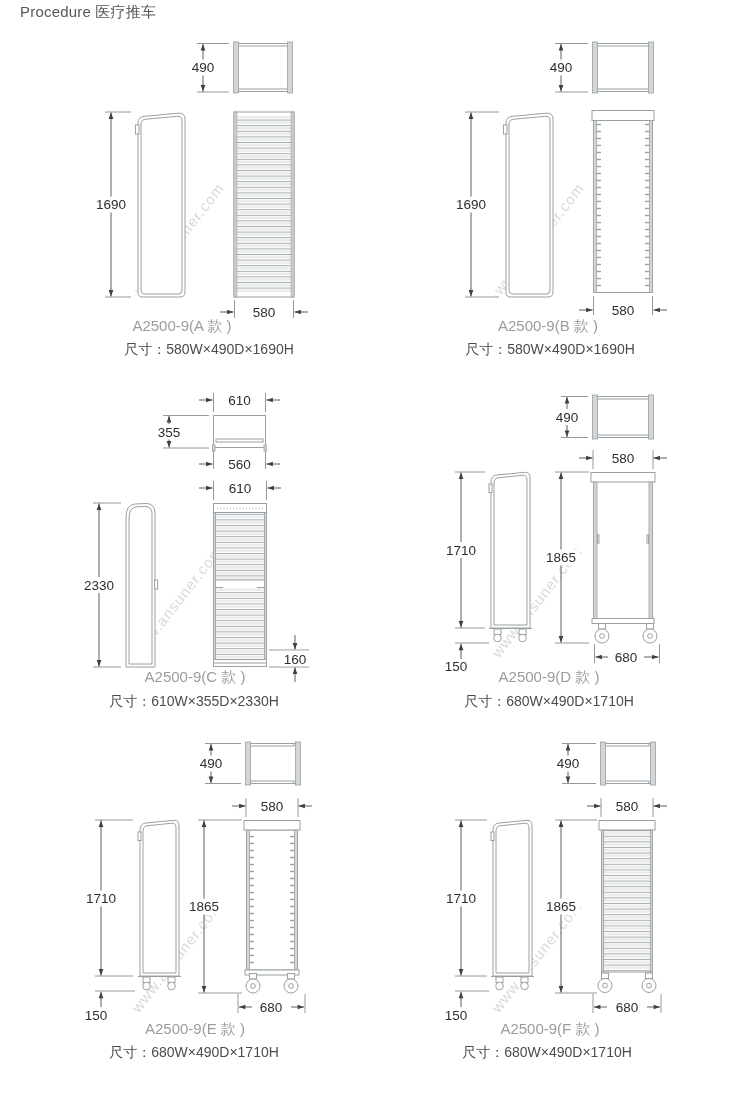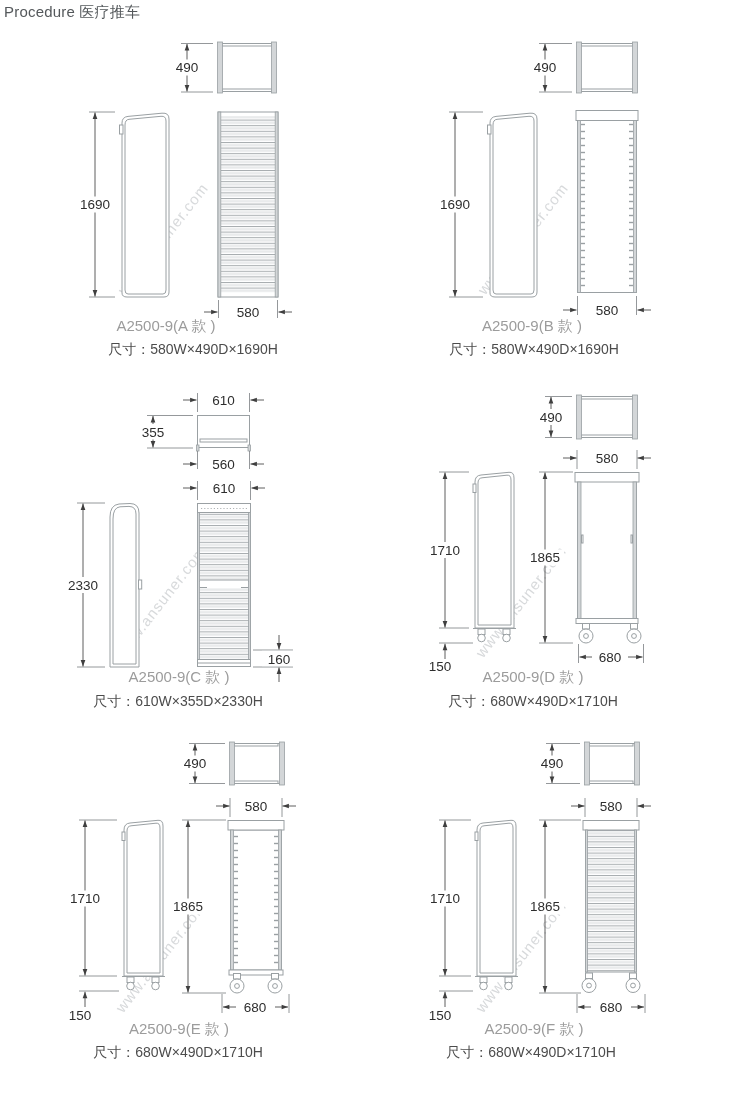--- a/index.html
+++ b/index.html
@@ -1,17 +1,17 @@
 <!DOCTYPE html>
 <html><head>
 <meta charset="utf-8">
 <style>
   html,body{margin:0;padding:0;background:#ffffff;}
   body{width:750px;height:1104px;position:relative;font-family:"Liberation Sans",sans-serif;}
-  #stage{position:absolute;left:0;top:0;width:734px;height:1104px;}
+  #stage{position:absolute;left:16px;top:0;width:734px;height:1104px;}
   .page-title{position:absolute;left:4px;top:3px;font-size:15px;color:#54585b;letter-spacing:.2px;}
   svg{position:absolute;left:0;top:0;}
   .part{stroke:#9aa0a3;stroke-width:1;fill:none;}
   .partf{stroke:#9aa0a3;stroke-width:1;fill:#ffffff;}
   .post{stroke:#9aa0a3;stroke-width:.8;fill:#d3d6d8;}
   .dl{stroke:#4d4d4d;stroke-width:.9;fill:none;}
   .ext{stroke:#7a7e81;stroke-width:.8;fill:none;}
   .wbg{fill:#ffffff;stroke:none;}
   .dim{font-size:13.5px;fill:#2e2e2e;text-anchor:middle;}
   .cap{font-size:15px;fill:#9c9c9c;text-anchor:middle;}

